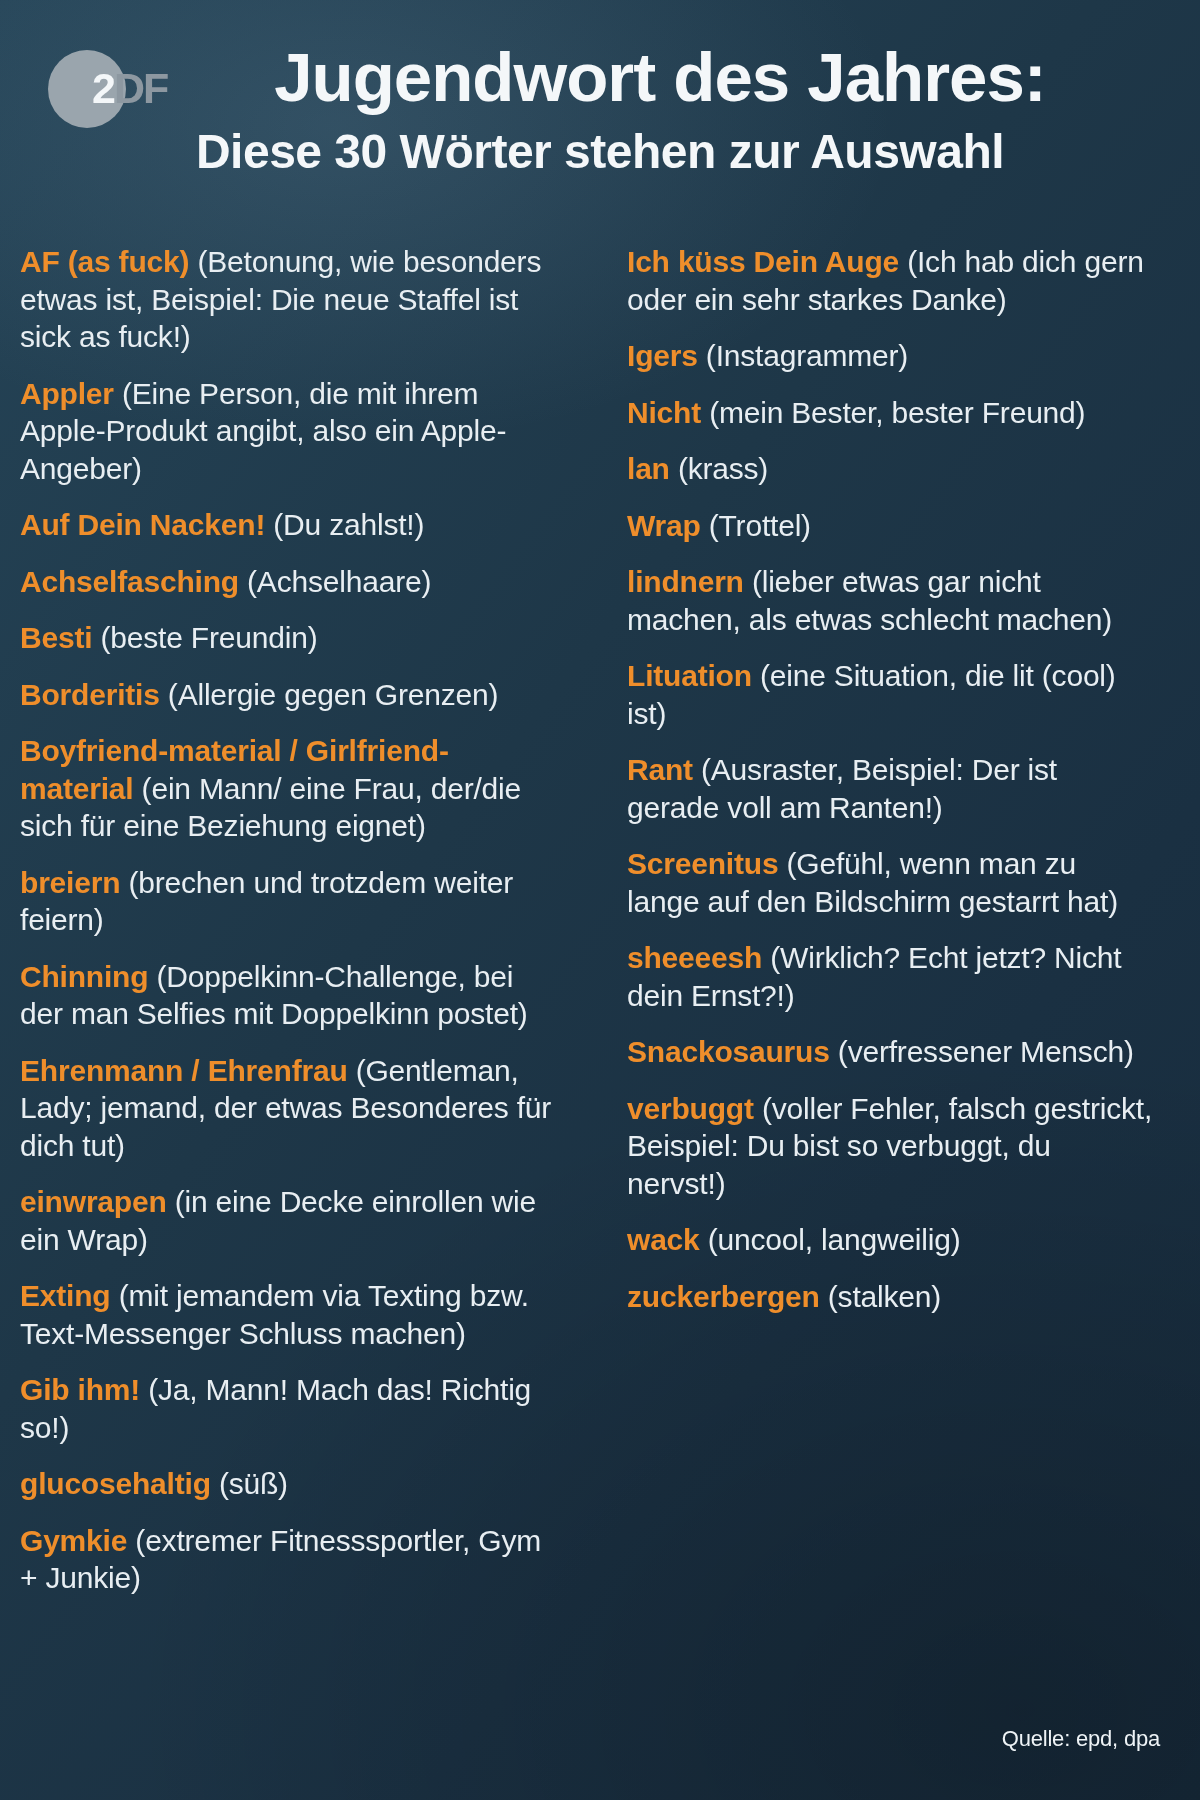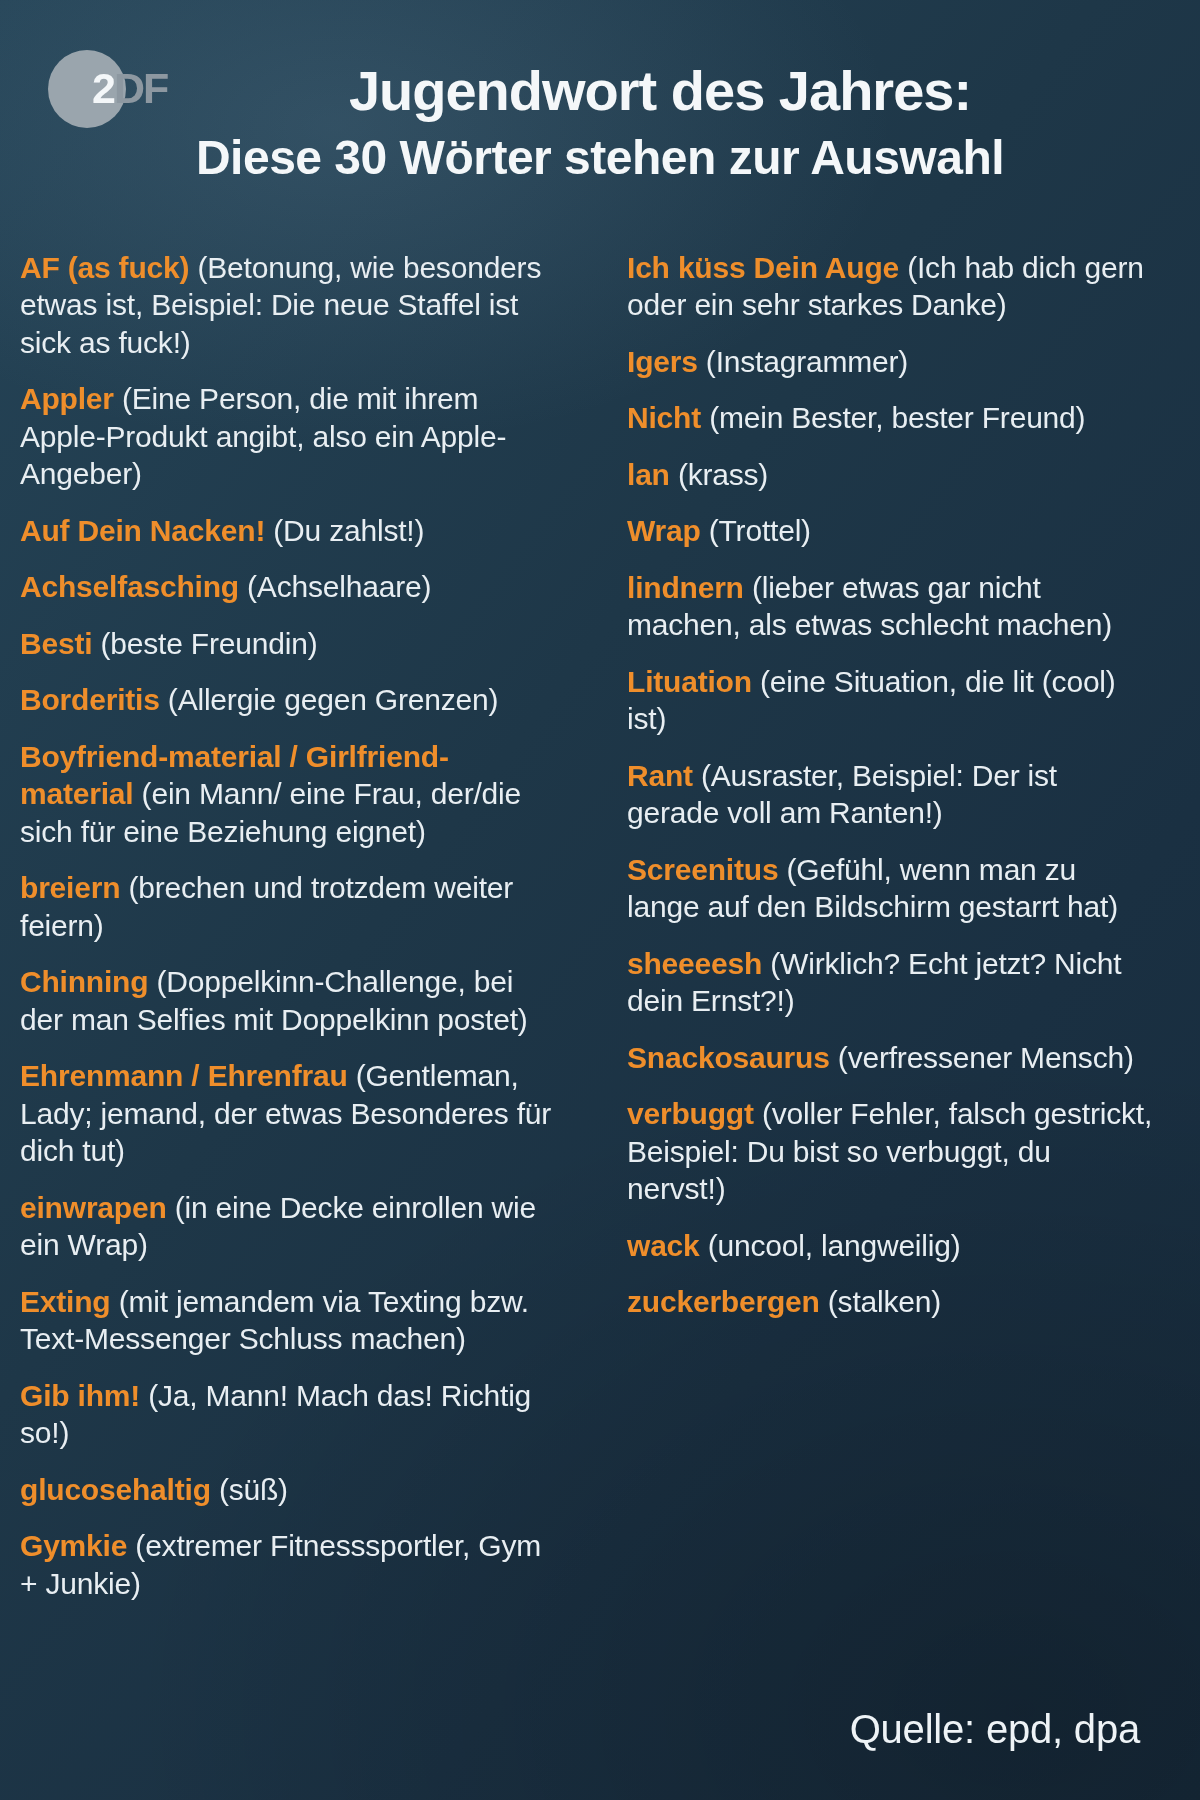--- a/index.html
+++ b/index.html
@@ -11,39 +11,39 @@
     overflow: hidden;
     font-family: "Liberation Sans", sans-serif;
     background:
       radial-gradient(900px 520px at 28% 7%, rgba(124,160,184,0.18), rgba(124,160,184,0) 62%),
       radial-gradient(1500px 1100px at 85% 95%, rgba(0,0,0,0.22), rgba(0,0,0,0) 60%),
       linear-gradient(128deg, #254457 0%, #1e3748 42%, #1a3042 70%, #172b3c 100%);
     color: #e8eef2;
   }
 
   
-  .header { position: relative; padding-top: 60px; text-align: center; }
+  .header { position: relative; padding-top: 40px; text-align: center; }
   .logo { position: absolute; top: 50px; left: 48px; width: 140px; height: 78px; }
   .logo-circle {
     position: absolute; left: 0; top: 0;
     width: 78px; height: 78px; border-radius: 50%;
     background: #9aa5ad;
   }
   .logo-text {
     position: absolute; left: 44px; top: 50%;
     transform: translateY(-52%);
     font-weight: bold; font-size: 43px; letter-spacing: -2px;
     white-space: nowrap;
   }
   .logo-2 { color: #f4f7f9; }
   .logo-df { color: #8d98a1; }
 
   .title {
     margin: 0 0 0 120px;
-    font-size: 56px; font-weight: bold; color: #f4f7f9;
+    font-size: 69px; font-weight: bold; color: #f4f7f9;
     letter-spacing: -1px; line-height: 1.1;
   }
   .subtitle {
     margin: 8px 0 0 0;
     font-size: 48px; font-weight: bold; color: #f4f7f9;
     letter-spacing: -0.5px; line-height: 1.15;
   }
 
   
   .cols { display: flex; margin-top: 64px; padding: 0 45px 0 20px; gap: 70px; }
@@ -53,22 +53,22 @@
   .entry {
     margin: 0 0 19px 0;
     font-size: 30px; line-height: 1.25;
     letter-spacing: -0.2px;
     color: #e8eef2;
   }
   .term { font-weight: bold; color: #ef8e2b; }
 
   
   .footer {
-    position: absolute; right: 60px; bottom: 48px;
-    font-size: 40px; color: #eef3f6; letter-spacing: -0.2px;
+    position: absolute; right: 40px; bottom: 48px;
+    font-size: 22px; color: #eef3f6; letter-spacing: -0.2px;
   }
 </style>
 </head>
 <body>
 
 <div class="page">
 
   <header class="header">
     <div class="logo">
       <div class="logo-circle"></div>

